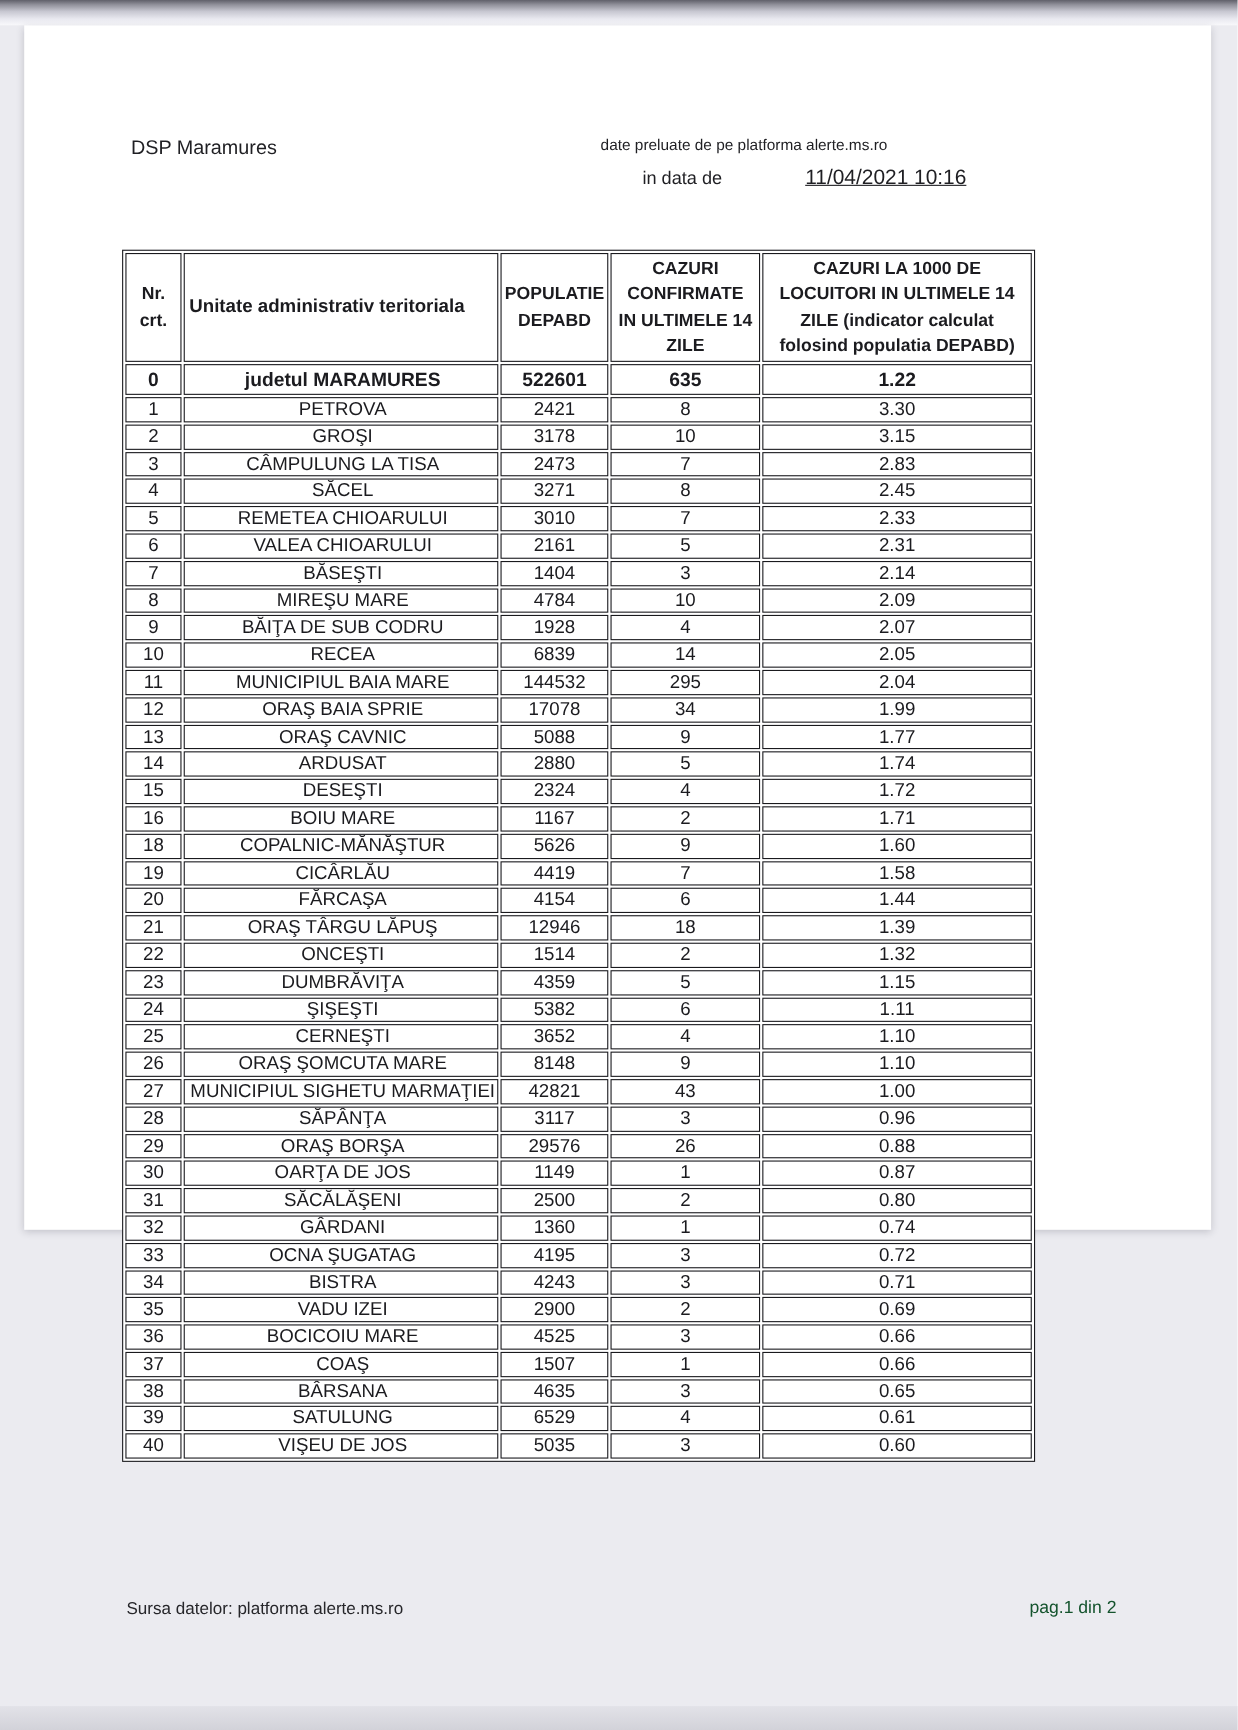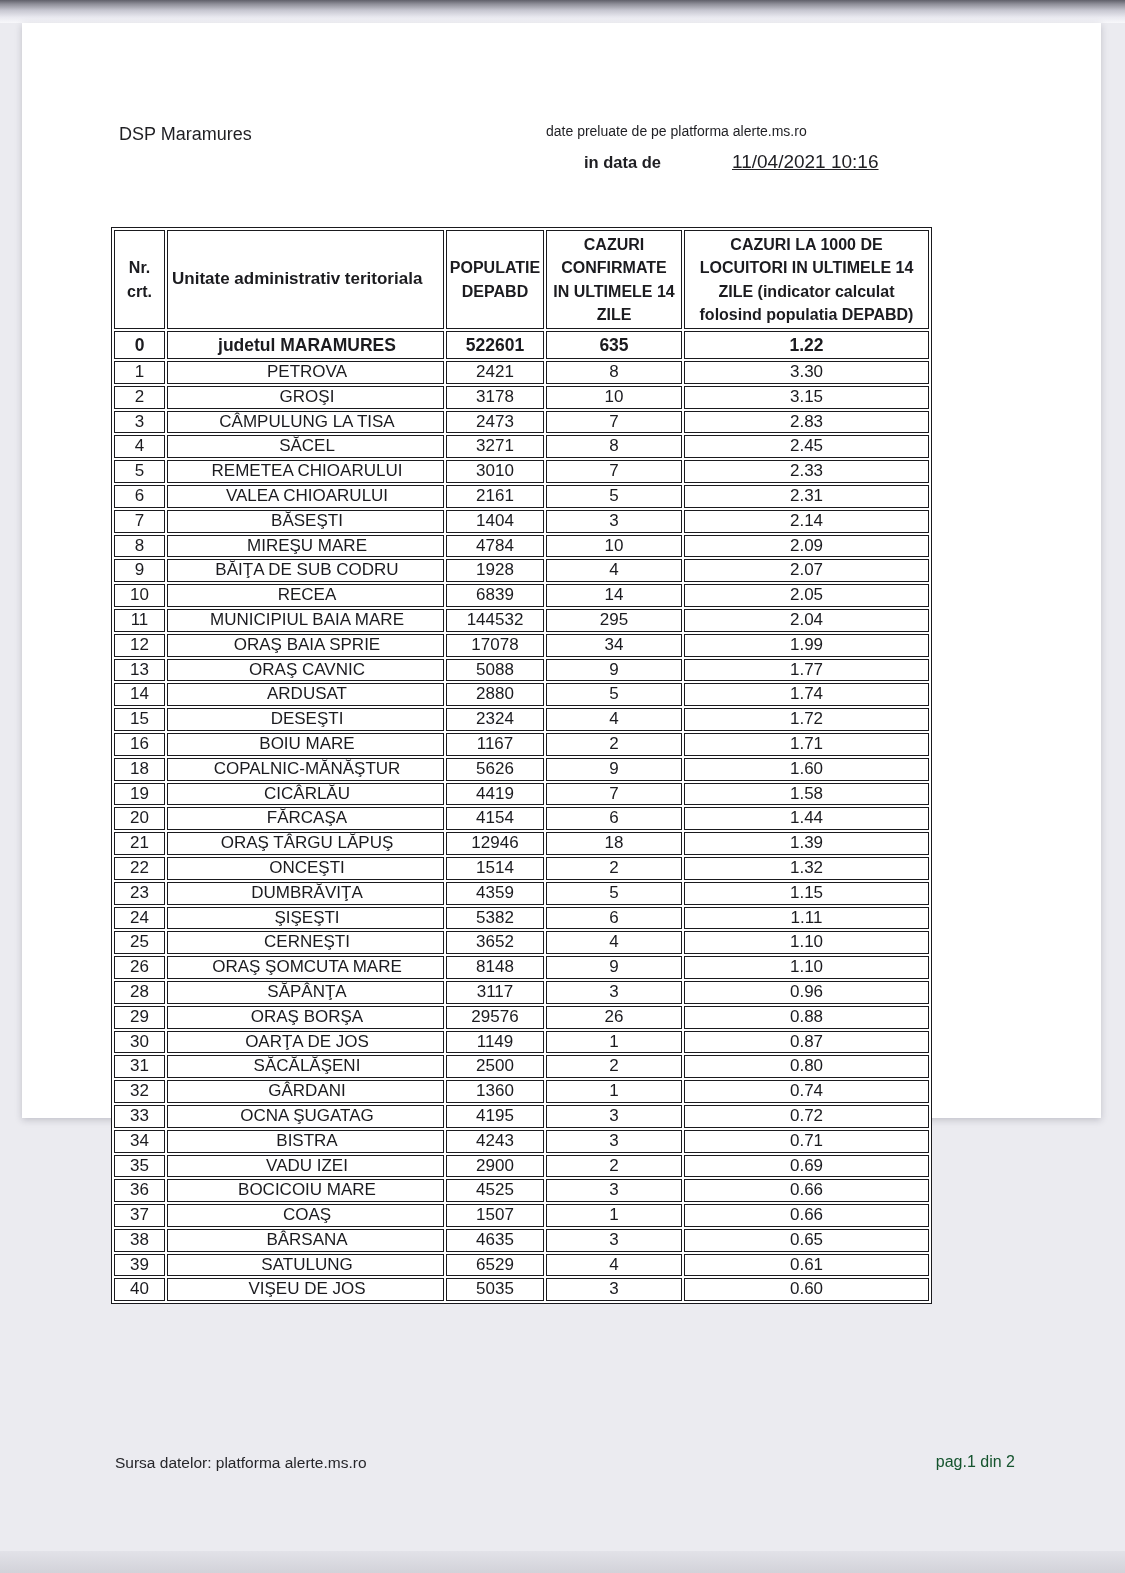--- a/index.html
+++ b/index.html
@@ -17,21 +17,21 @@
     position:absolute;left:0;bottom:0;width:1125px;height:22px;
     background:linear-gradient(180deg,#e2e2e8 0%,#d2d2d9 100%);
   }
   .page{
     position:absolute;left:22px;top:23px;width:1079px;height:1095px;
     background:#ffffff;
     box-shadow:0 2px 7px rgba(40,40,60,0.22);
   }
   .lh-org{position:absolute;left:97px;top:101px;font-size:18px;}
   .lh-source{position:absolute;left:524px;top:100px;font-size:14px;}
-  .lh-date-label{position:absolute;left:562px;top:130px;font-size:16.5px;font-weight:bold;}
+  .lh-date-label{position:absolute;left:562px;top:130px;font-size:16.5px;}
   .lh-date-value{position:absolute;left:710px;top:128px;font-size:19px;text-decoration:underline;}
 
   table.uat-table{
     position:absolute;left:89px;top:204px;
     border-collapse:separate;border-spacing:2px;
     border:1.5px solid #1a1a1e;background:#ffffff;
     table-layout:fixed;
   }
   .uat-table th,.uat-table td{
     border:1.5px solid #1a1a1e;
@@ -270,20 +270,27 @@
           <td class="col-rate">1.10</td>
         </tr>
         <tr>
           <td class="col-nr">26</td>
           <td class="col-name">ORAŞ ŞOMCUTA MARE</td>
           <td class="col-pop">8148</td>
           <td class="col-cases">9</td>
           <td class="col-rate">1.10</td>
         </tr>
         <tr>
+          <td class="col-nr">27</td>
+          <td class="col-name">MUNICIPIUL SIGHETU MARMAŢIEI</td>
+          <td class="col-pop">42821</td>
+          <td class="col-cases">43</td>
+          <td class="col-rate">1.00</td>
+        </tr>
+        <tr>
           <td class="col-nr">28</td>
           <td class="col-name">SĂPÂNŢA</td>
           <td class="col-pop">3117</td>
           <td class="col-cases">3</td>
           <td class="col-rate">0.96</td>
         </tr>
         <tr>
           <td class="col-nr">29</td>
           <td class="col-name">ORAŞ BORŞA</td>
           <td class="col-pop">29576</td>

